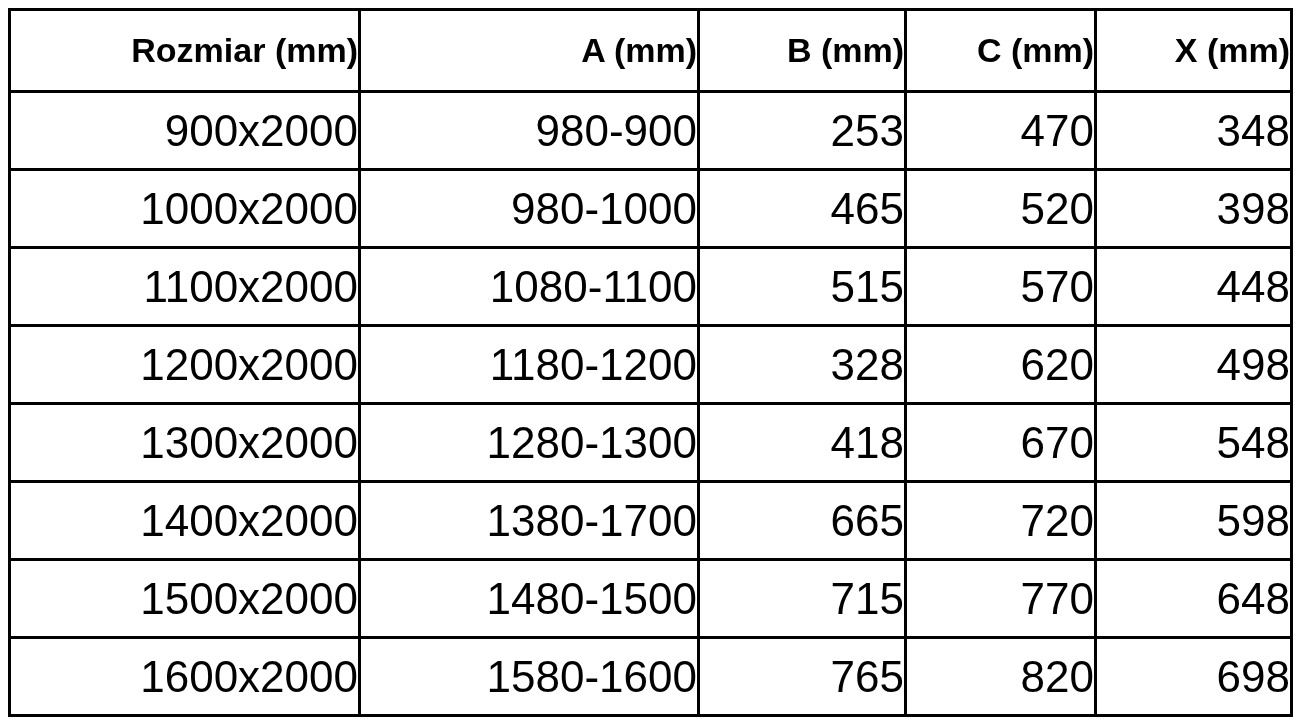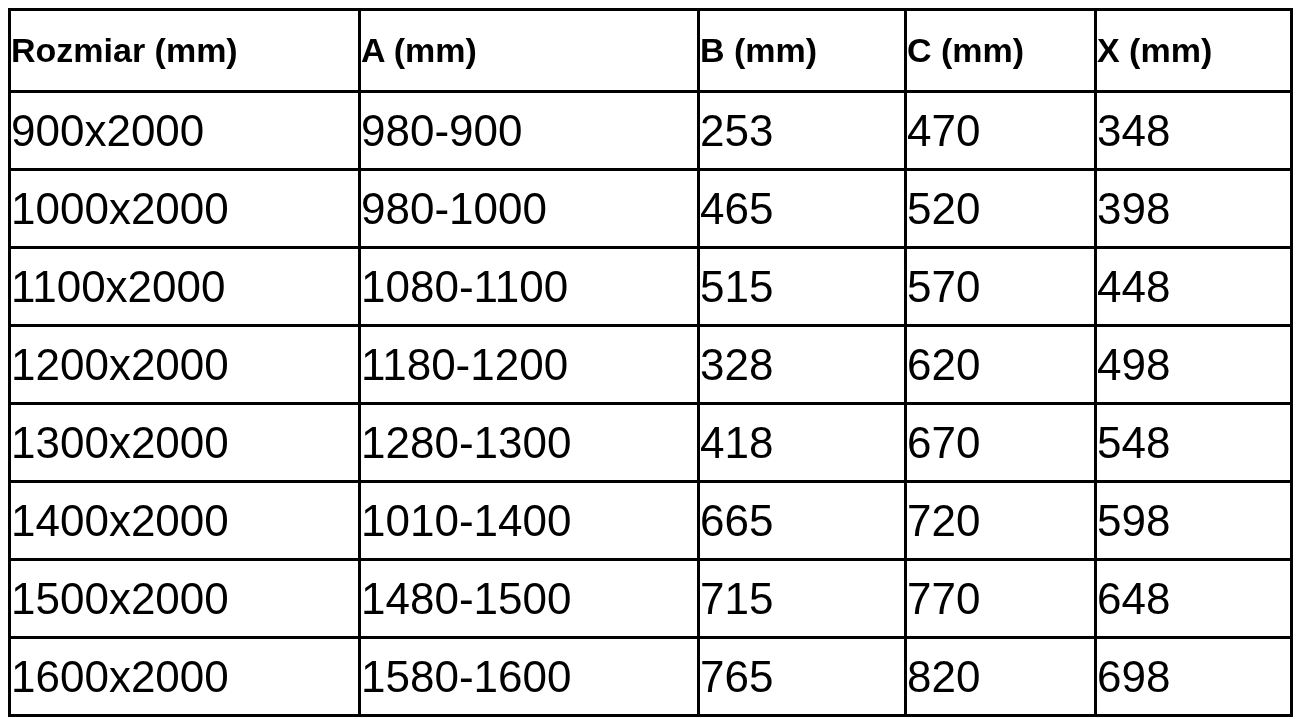--- a/index.html
+++ b/index.html
@@ -18,21 +18,21 @@
   table.dims {
     border-collapse: collapse;
     table-layout: fixed;
     width: 1282px;
     font-family: "Liberation Sans", "DejaVu Sans", sans-serif;
     color: #000000;
   }
   table.dims th,
   table.dims td {
     border: 3px solid #000000;
-    text-align: left;
+    text-align: right;
     vertical-align: middle;
     padding: 0;
     overflow: hidden;
     white-space: nowrap;
   }
   table.dims th {
     font-size: 34px;
     font-weight: bold;
     height: 79px;
   }
@@ -99,21 +99,21 @@
       </tr>
       <tr>
         <td>1300x2000</td>
         <td>1280-1300</td>
         <td>418</td>
         <td>670</td>
         <td>548</td>
       </tr>
       <tr>
         <td>1400x2000</td>
-        <td>1010-1400</td>
+        <td>1380-1700</td>
         <td>665</td>
         <td>720</td>
         <td>598</td>
       </tr>
       <tr>
         <td>1500x2000</td>
         <td>1480-1500</td>
         <td>715</td>
         <td>770</td>
         <td>648</td>

